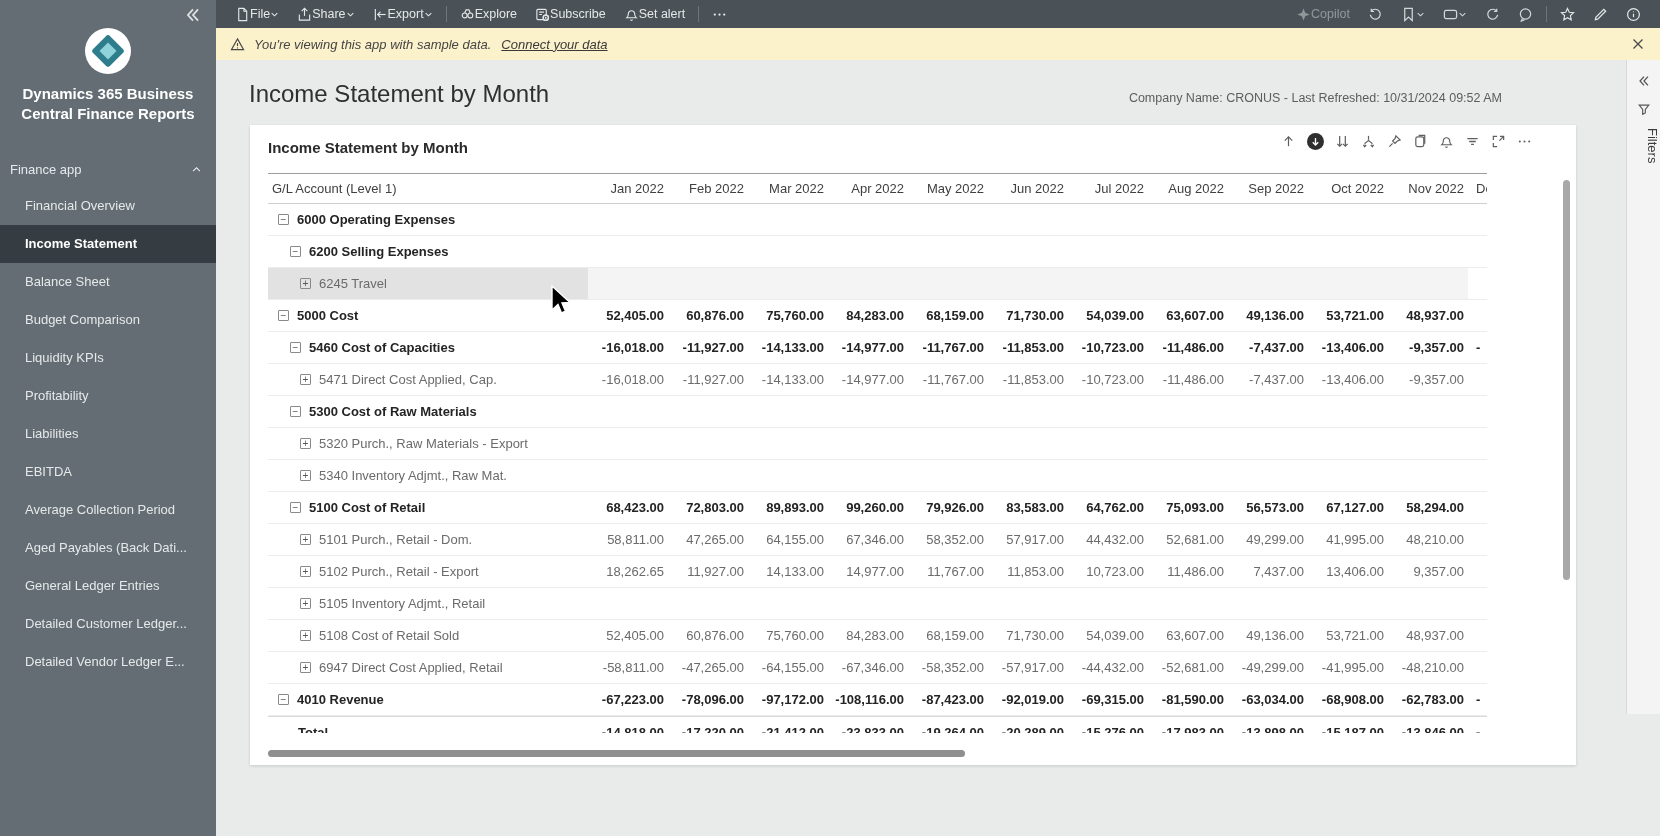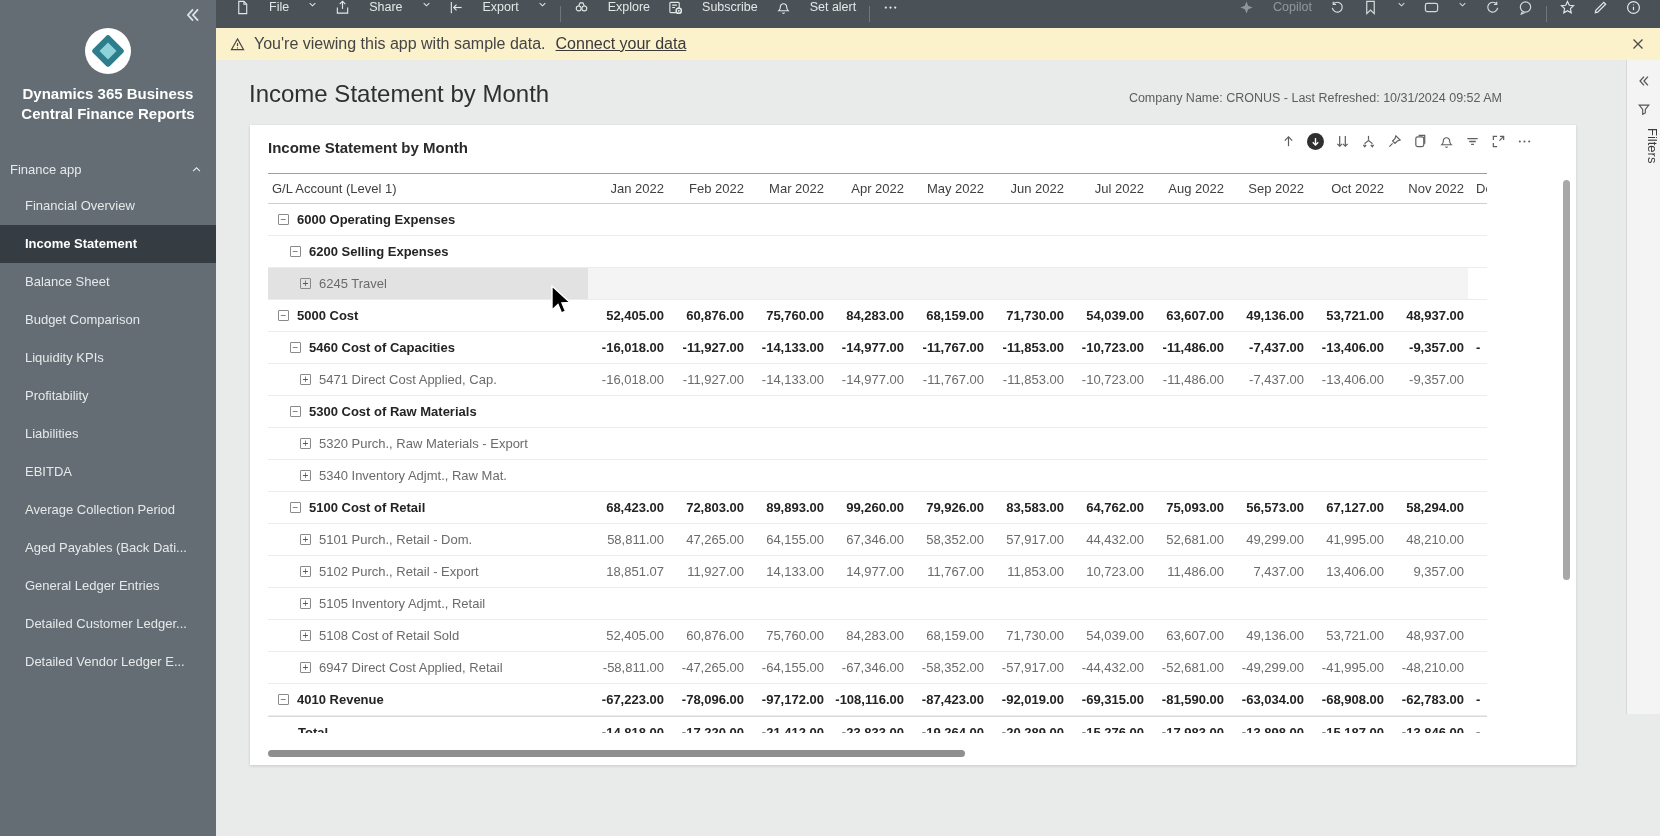--- a/index.html
+++ b/index.html
@@ -24,32 +24,32 @@
     font-size:13px; color:#e6eaec; cursor:pointer; }
   .nav { display:flex; flex-direction:column; }
   .nav-item { height:38px; display:flex; align-items:center; padding-left:25px;
     font-size:13px; color:#e6e9ea; cursor:pointer; white-space:nowrap; }
   .nav-item.active { background:#363d42; color:#ffffff; font-weight:bold; }
 
   
   .toolbar { position:absolute; left:216px; top:0; width:1444px; height:28px;
     background:#4b5257; color:#e4e7e8; display:flex; align-items:center;
     font-size:12.5px; padding:0 10px; }
-  .tb-btn { display:flex; gap:19px; padding:0 9px; height:28px;
+  .tb-btn { display:flex; align-items:center; gap:0; padding:0 9px; height:28px;
     cursor:pointer; white-space:nowrap; }
   .tb-sep { width:1px; height:16px; background:#6b7control; background:#6e767b; margin:0 4px; }
   .tb-right { margin-left:auto; display:flex; align-items:center; }
   .tb-ic { width:15px; height:15px; flex:none; }
   .copilot { opacity:.45; }
   .dim { opacity:.9; }
 
   
   .banner { position:absolute; left:216px; top:28px; width:1444px; height:32px;
     background:#fbf1cb; display:flex; align-items:center; padding:0 14px;
-    font-size:16px; color:#454545; z-index:4; }
+    font-size:13px; color:#454545; z-index:4;font-style:italic; }
   .banner a { color:#3a3a3a; text-decoration:underline; margin-left:10px; cursor:pointer; }
   .banner-close { margin-left:auto; width:16px; height:16px; color:#4a4a4a; cursor:pointer; }
 
   
   .main { position:absolute; left:216px; top:60px; width:1444px; height:654px; }
   .page-title { position:absolute; left:33px; top:20px; font-size:24px;
     font-weight:400; color:#2f2f2f; }
   .page-sub { position:absolute; right:158px; top:31px; font-size:12.5px; color:#5d5d5d; }
 
   
@@ -564,21 +564,21 @@
               <div class="cell num">49,299.00</div>
               <div class="cell num">41,995.00</div>
               <div class="cell num">48,210.00</div>
               <div class="cell dec"></div>
             </div>
             <div class="trow plain lvl3">
     <div class="cell acct">
       <span class="toggle">+</span>
       <span class="acct-label">5102 Purch., Retail - Export</span>
     </div>
-  <div class="cell num">18,851.07</div>
+  <div class="cell num">18,262.65</div>
               <div class="cell num">11,927.00</div>
               <div class="cell num">14,133.00</div>
               <div class="cell num">14,977.00</div>
               <div class="cell num">11,767.00</div>
               <div class="cell num">11,853.00</div>
               <div class="cell num">10,723.00</div>
               <div class="cell num">11,486.00</div>
               <div class="cell num">7,437.00</div>
               <div class="cell num">13,406.00</div>
               <div class="cell num">9,357.00</div>

